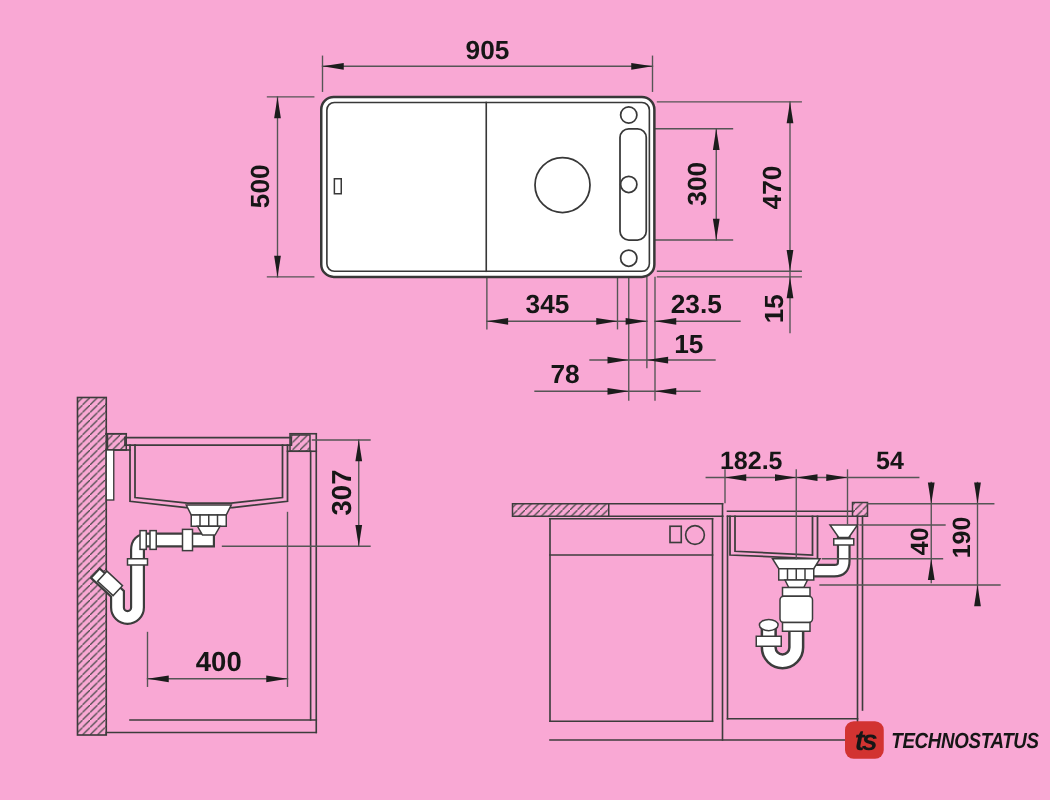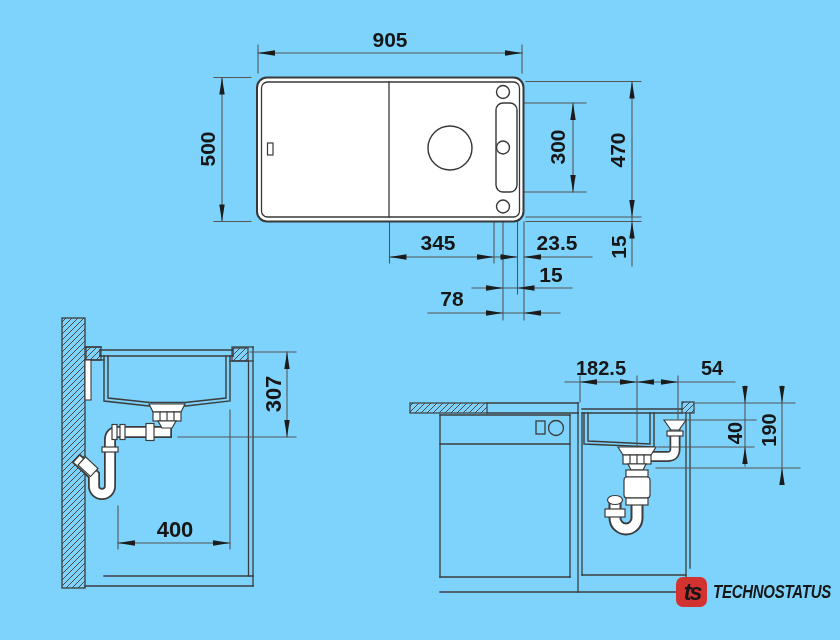--- a/index.html
+++ b/index.html
@@ -1,16 +1,16 @@
 <!DOCTYPE html>
 <html><head>
 <meta charset="utf-8">
 <style>
   html,body{margin:0;padding:0;background:#ffffff;width:840px;height:640px;overflow:hidden;}
-  #canvas{width:840px;height:640px;position:relative;background:#7dd3fc;}
+  #canvas{width:840px;height:640px;position:relative;background:#f9a8d4;}
   svg{display:block;}
   text{font-family:"Liberation Sans","DejaVu Sans",sans-serif;font-weight:bold;fill:#161616;}
   .dim-label{font-size:21px;}
   .dim-label-lg{font-size:22px;}
   .dim-label-md{font-size:20px;}
   .brand-text{font-size:17.5px;font-style:italic;letter-spacing:-0.3px;}
   .monogram-text{font-size:23px;font-style:italic;letter-spacing:-2px;}
 </style>
 </head>
 <body>

